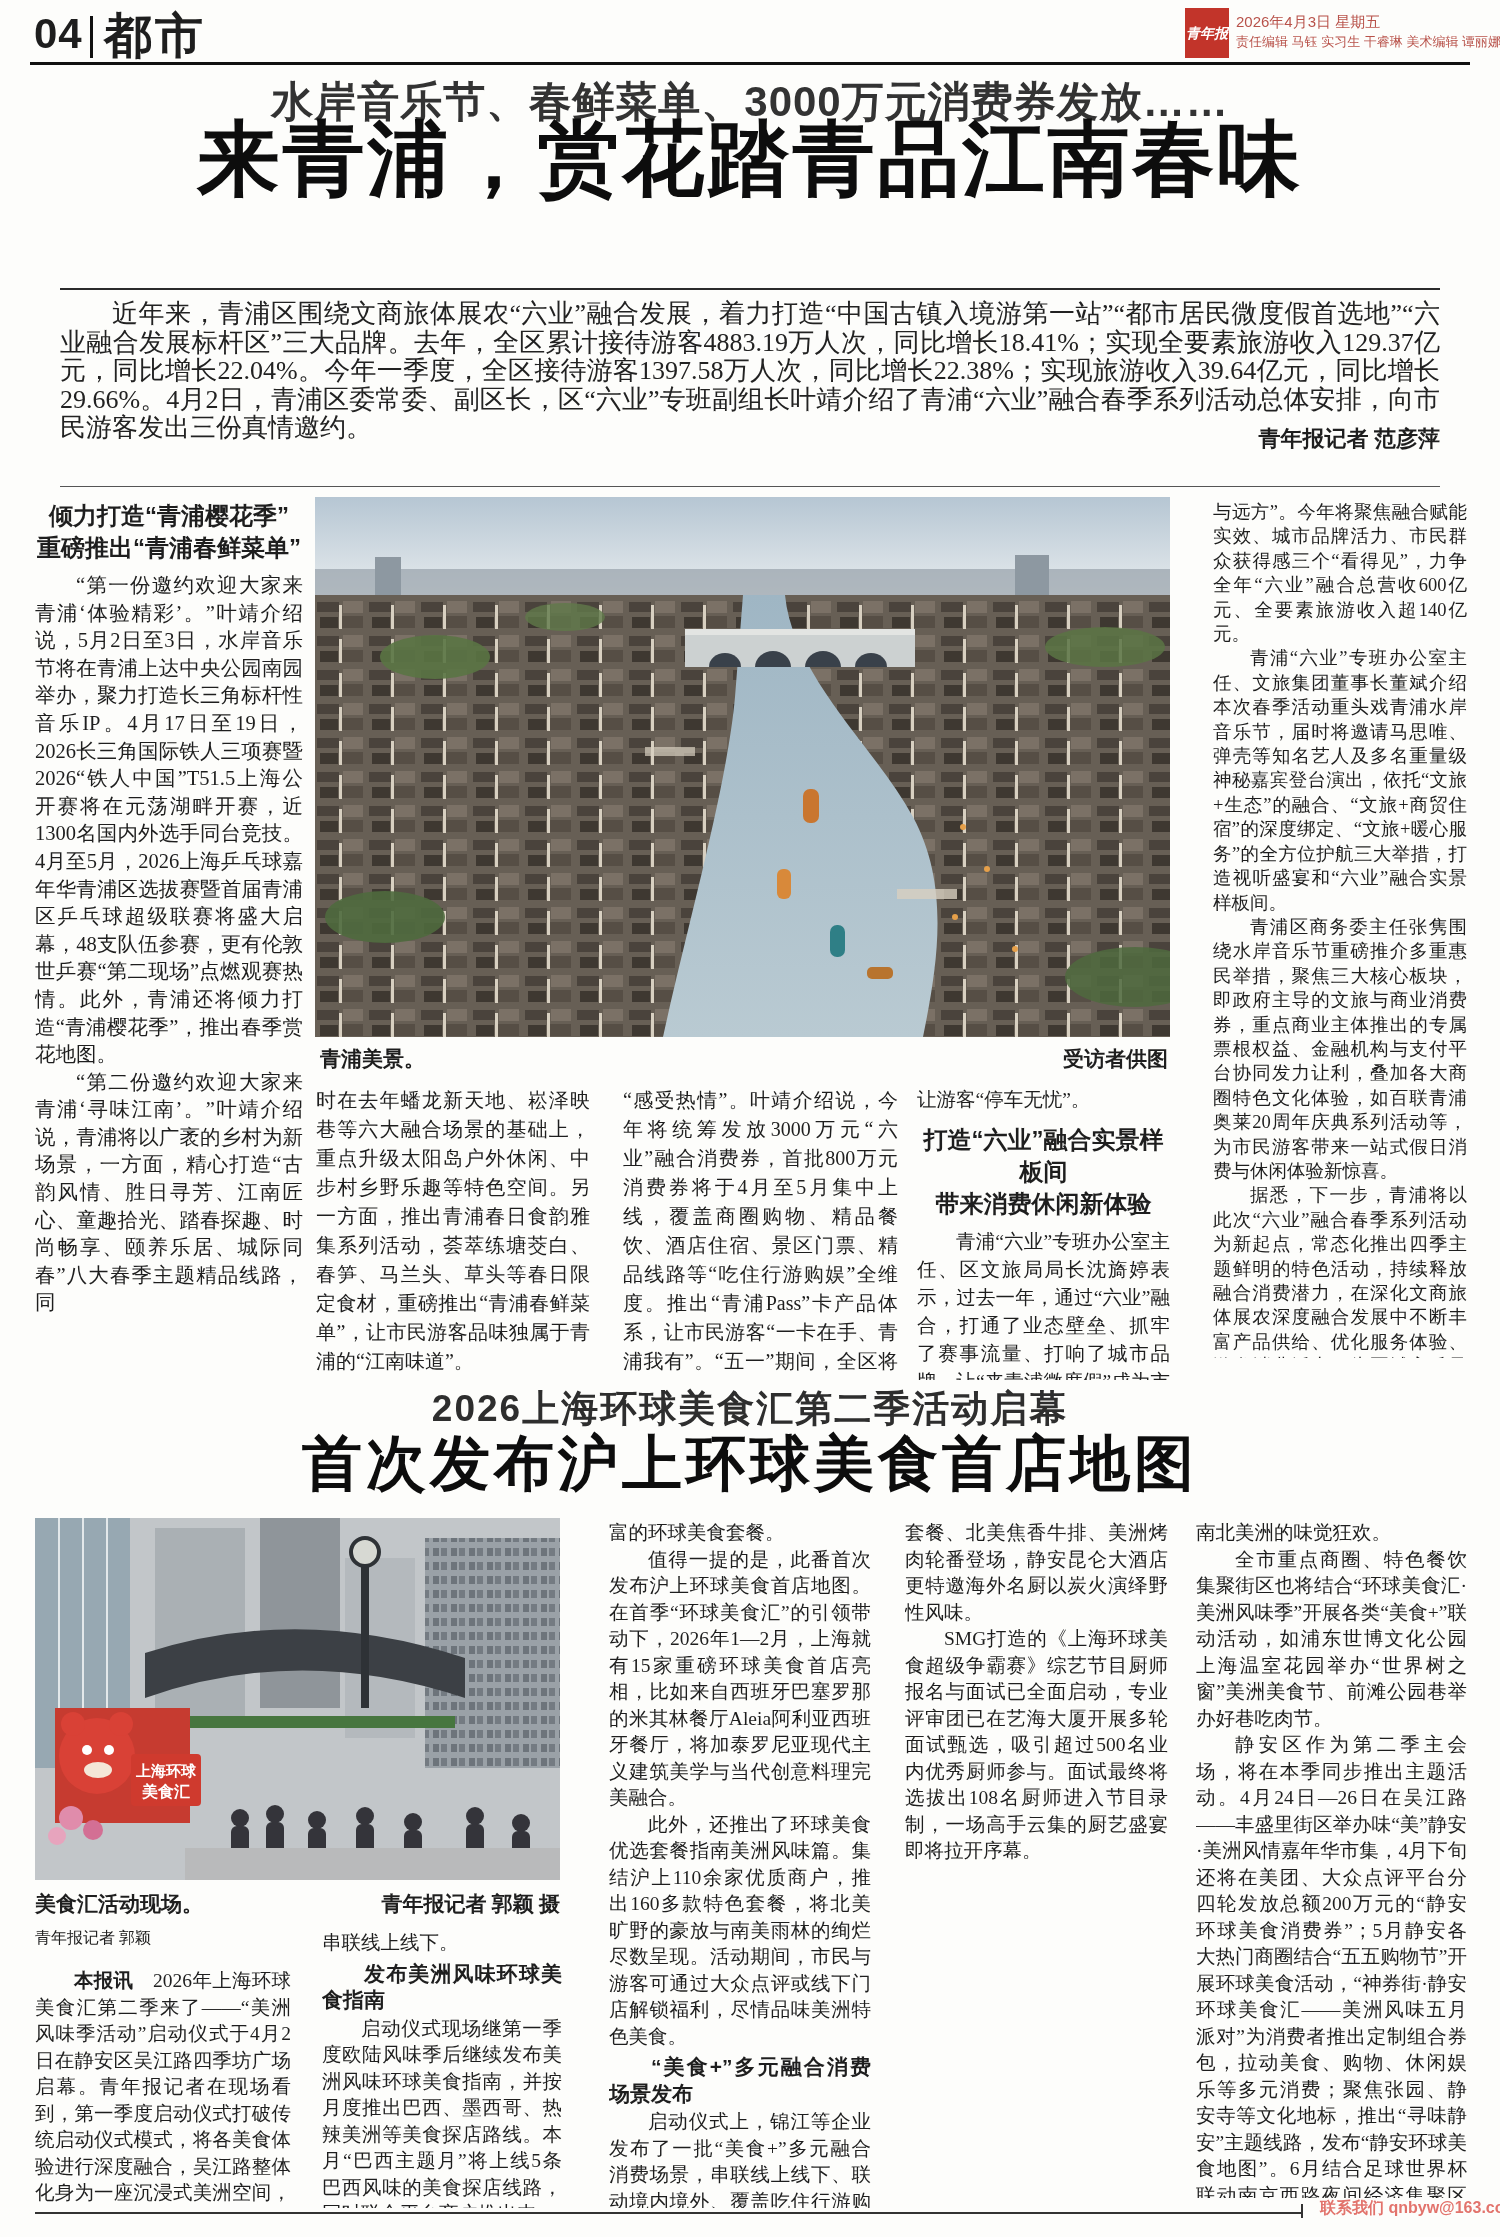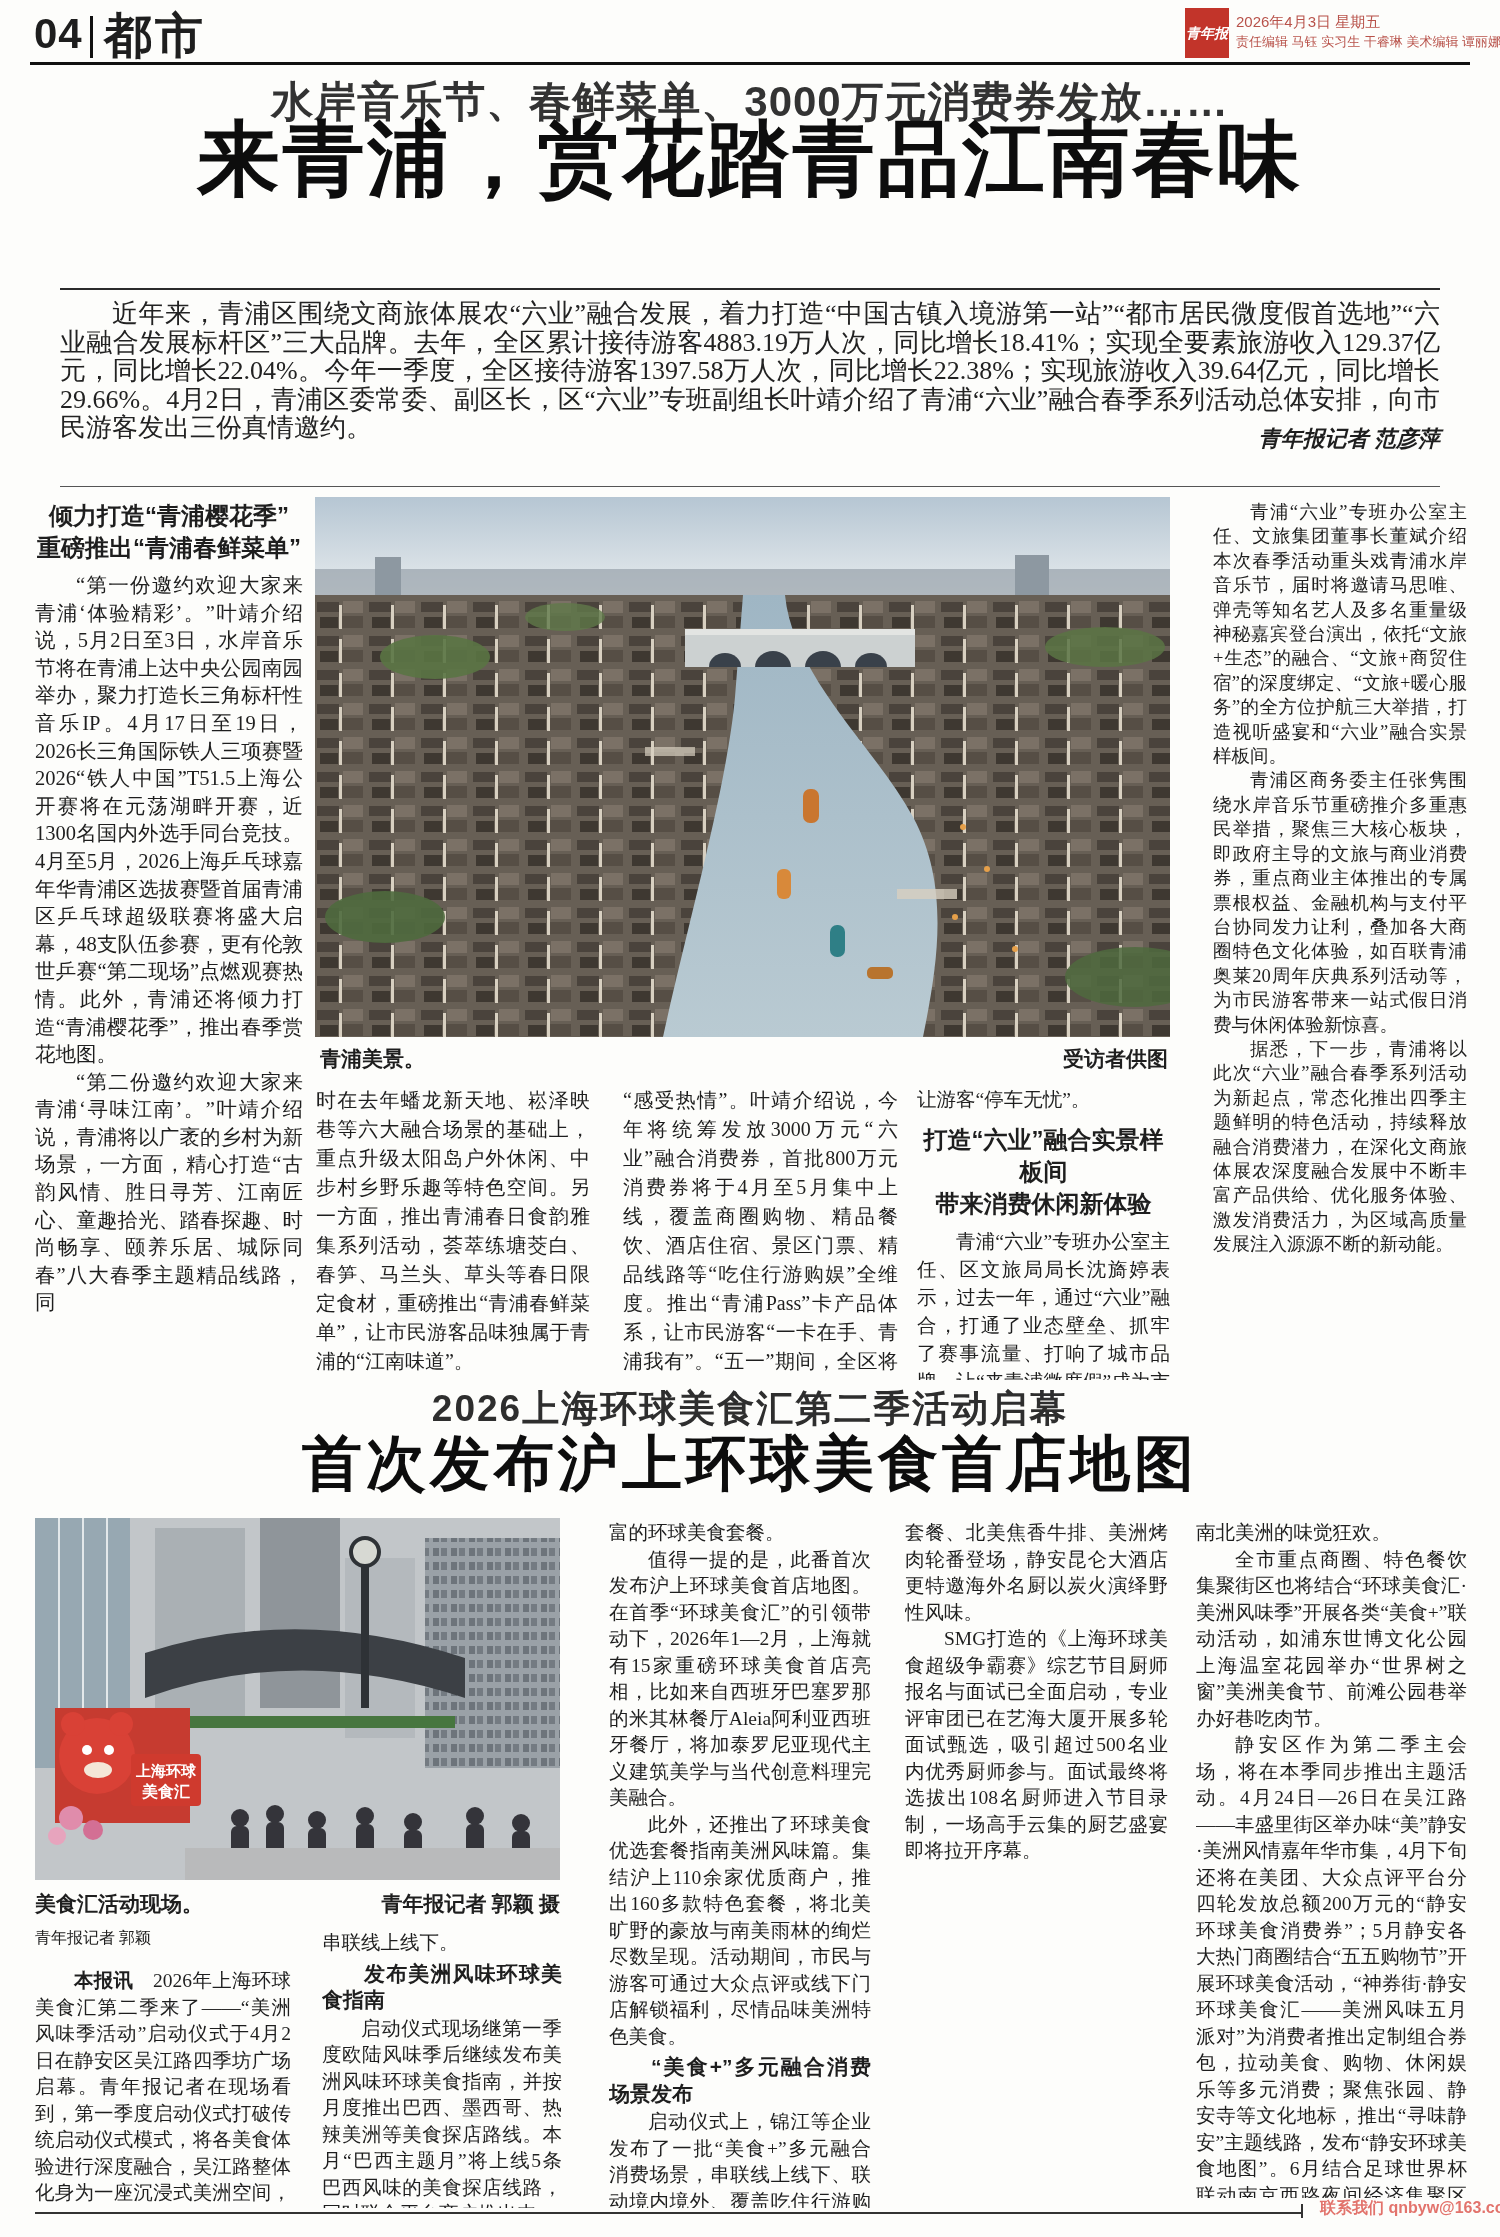--- a/index.html
+++ b/index.html
@@ -18,21 +18,21 @@
   .logo-name{font-size:14px;font-weight:bold;line-height:15px;writing-mode:horizontal-tb;font-style:italic;}
   .date-block{left:1236px;top:12px;color:#b8524a;font-size:15px;line-height:20px;white-space:nowrap;}
   .date-editors{font-size:13px;}
   .top-rule{left:30px;top:62px;width:1440px;height:3px;background:#111;}
   
   .a1-kicker{left:0;top:74px;width:1500px;text-align:center;font-size:42px;font-weight:bold;color:#333;letter-spacing:1px;}
   .a1-headline{left:0;top:116px;width:1500px;text-align:center;font-size:82px;font-weight:900;color:#0d0d0d;letter-spacing:3px;line-height:1.05;}
   .rule-thin{background:#2b2b2b;height:2px;}
   .a1-rule1{left:60px;top:288px;width:1380px;}
   .a1-lede{left:60px;top:300px;width:1380px;font-size:26px;line-height:28.6px;text-align:justify;text-indent:2em;color:#222;}
-  .a1-byline{left:60px;top:424px;width:1380px;text-align:right;font-size:22px;font-weight:bold;font-style:italic;}
+  .a1-byline{left:60px;top:424px;width:1380px;text-align:right;font-size:22px;font-weight:bold;}
   .a1-rule2{left:60px;top:486px;width:1380px;height:1px;background:#555;}
   .colbox{overflow:hidden;text-align:justify;}
   .a1-left{left:35px;top:500px;width:268px;height:885px;font-size:20.5px;line-height:27.6px;}
   .colsub-c{text-align:center;font-weight:bold;font-size:24px;line-height:32px;margin:0 0 8px 0;text-indent:0;}
   .p{margin:0;text-indent:2em;}
   .pc{margin:0;text-indent:0;}
   .a1-photo{left:315px;top:497px;width:855px;height:540px;background:#aebcc4;}
   .a1-cap-left{left:320px;top:1045px;width:420px;font-size:21px;font-weight:bold;}
   .a1-cap-right{left:770px;top:1045px;width:398px;text-align:right;font-size:21px;font-weight:bold;}
   .a1-colA{left:316px;top:1086px;width:274px;height:294px;font-size:20px;line-height:29px;}
@@ -154,20 +154,21 @@
   <div class="abs colbox a1-colC">
     <p class="pc">让游客“停车无忧”。</p>
     <p class="colsub-c hei" style="margin-top:10px;">
       <span>打造“六业”融合实景样板间</span><br>
       <span>带来消费休闲新体验</span>
     </p>
     <p class="p">青浦“六业”专班办公室主任、区文旅局局长沈旖婷表示，过去一年，通过“六业”融合，打通了业态壁垒、抓牢了赛事流量、打响了城市品牌，让“来青浦微度假”成为市民家门口的“诗</p>
   </div>
 
   <div class="abs colbox a1-right">
+    <p class="pc">与远方”。今年将聚焦融合赋能实效、城市品牌活力、市民群众获得感三个“看得见”，力争全年“六业”融合总营收600亿元、全要素旅游收入超140亿元。</p>
     <p class="p">青浦“六业”专班办公室主任、文旅集团董事长董斌介绍本次春季活动重头戏青浦水岸音乐节，届时将邀请马思唯、弹壳等知名艺人及多名重量级神秘嘉宾登台演出，依托“文旅+生态”的融合、“文旅+商贸住宿”的深度绑定、“文旅+暖心服务”的全方位护航三大举措，打造视听盛宴和“六业”融合实景样板间。</p>
     <p class="p">青浦区商务委主任张隽围绕水岸音乐节重磅推介多重惠民举措，聚焦三大核心板块，即政府主导的文旅与商业消费券，重点商业主体推出的专属票根权益、金融机构与支付平台协同发力让利，叠加各大商圈特色文化体验，如百联青浦奥莱20周年庆典系列活动等，为市民游客带来一站式假日消费与休闲体验新惊喜。</p>
     <p class="p">据悉，下一步，青浦将以此次“六业”融合春季系列活动为新起点，常态化推出四季主题鲜明的特色活动，持续释放融合消费潜力，在深化文商旅体展农深度融合发展中不断丰富产品供给、优化服务体验、激发消费活力，为区域高质量发展注入源源不断的新动能。</p>
   </div>
 
   <div class="abs a2-kicker hei">2026上海环球美食汇第二季活动启幕</div>
   <div class="abs a2-headline hei">首次发布沪上环球美食首店地图</div>
 
   <div class="abs a2-photo">
     <svg width="525" height="362" viewBox="0 0 525 362">

